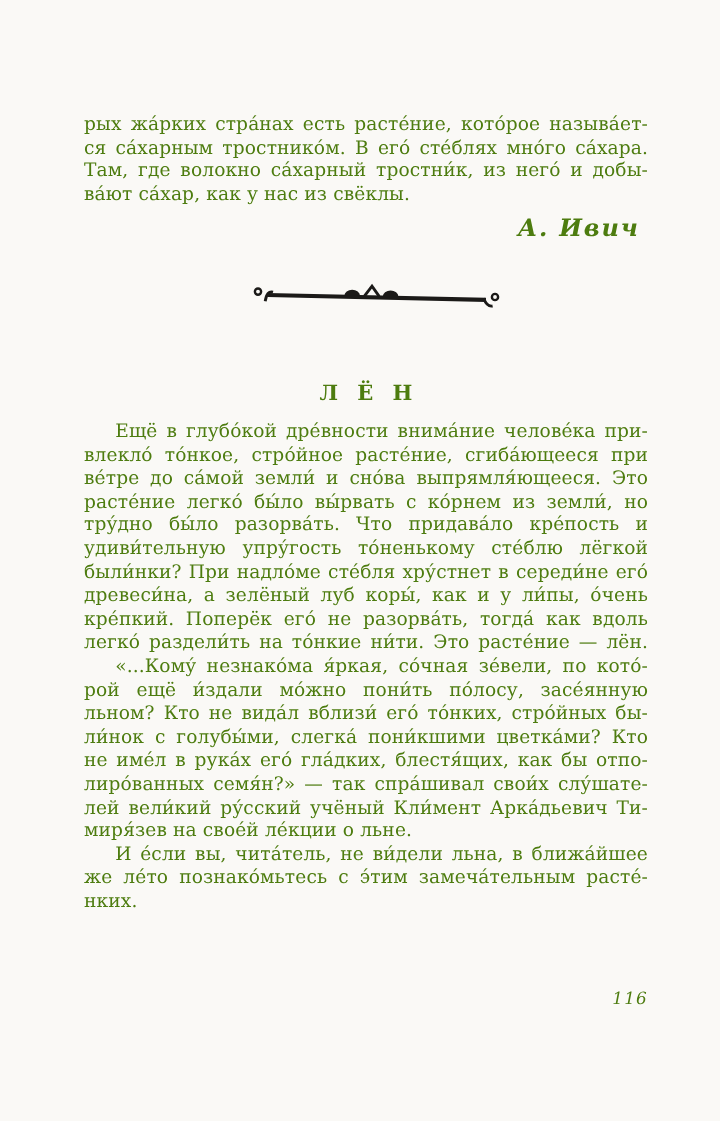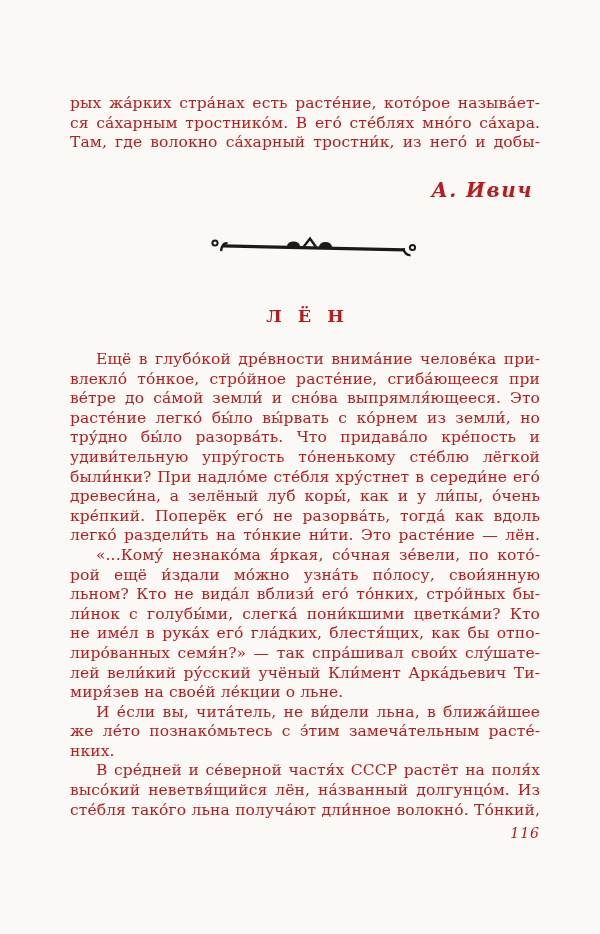--- a/index.html
+++ b/index.html
@@ -5,21 +5,21 @@
   html, body { margin: 0; padding: 0; }
   body {
     width: 600px; height: 934px;
     background: #f6f5f1;
     overflow: hidden;
   }
   .page {
     position: relative;
     width: 600px; height: 934px;
     background: #faf9f6;
-    color: #b91c1c;
+    color: #4d7c0f;
     font-family: "DejaVu Serif", "Liberation Serif", serif;
   }
   .text-col {
     position: absolute;
     left: 70px; top: 94px;
     width: 470px;
   }
   .ln {
     font-size: 15.5px;
     line-height: 19.6px;
@@ -40,21 +40,21 @@
     font-size: 20px;
     letter-spacing: 1.5px;
   }
   .divider {
     position: absolute; top: 141px; left: 140px;
     width: 208px; height: 24px;
   }
   .divider svg { display: block; }
   .title {
     position: absolute; top: 208px; left: 0; right: 0;
-    margin: 4px;
+    margin: 16px;
     text-align: center;
     font-size: 17.5px;
     font-weight: bold;
     letter-spacing: 16px;
     text-indent: 16px;
   }
   .article { position: absolute; top: 256px; left: 0; right: 0; }
   .pagenum {
     position: absolute; top: 731px; left: 0; right: 0;
     text-align: right;
@@ -66,20 +66,21 @@
 </head>
 <body>
 
 <div class="page">
   <div class="text-col">
 
     <section class="intro">
       <div class="ln">рых жа́рких стра́нах есть расте́ние, кото́рое называ́ет-</div>
       <div class="ln">ся са́харным тростнико́м. В его́ сте́блях мно́го са́хара.</div>
       <div class="ln">Там, где волокно са́харный тростни́к, из него́ и добы-</div>
+      <div class="ln e">ва́ют са́хар, как у нас из свёклы.</div>
     </section>
 
     <div class="author">А. Ивич</div>
 
     <div class="divider">
       <svg width="208" height="24" viewBox="0 0 208 24" fill="none" xmlns="http://www.w3.org/2000/svg">
         <circle cx="5" cy="8" r="2.6" stroke="#1b1a18" stroke-width="2" fill="none"></circle>
         <path d="M11 16 Q12.5 7 17.5 8.5" stroke="#1b1a18" stroke-width="2.4" fill="none"></path>
         <path d="M13 9.2 L195 13.2 L195 16.6 L13 12.6 Z" fill="#1b1a18"></path>
         <path d="M77 11.4 a6.5 5 0 0 1 13 0 z" fill="#1b1a18"></path>
@@ -100,36 +101,31 @@
         <div class="ln">расте́ние легко́ бы́ло вы́рвать с ко́рнем из земли́, но</div>
         <div class="ln">тру́дно бы́ло разорва́ть. Что придава́ло кре́пость и</div>
         <div class="ln">удиви́тельную упру́гость то́ненькому сте́блю лёгкой</div>
         <div class="ln">были́нки? При надло́ме сте́бля хру́стнет в середи́не его́</div>
         <div class="ln">древеси́на, а зелёный луб коры́, как и у ли́пы, о́чень</div>
         <div class="ln">кре́пкий. Поперёк его́ не разорва́ть, тогда́ как вдоль</div>
         <div class="ln">легко́ раздели́ть на то́нкие ни́ти. Это расте́ние — лён.</div>
       </div>
       <div>
         <div class="ln ind">«...Кому́ незнако́ма я́ркая, со́чная зе́вели, по кото́-</div>
-        <div class="ln">рой ещё и́здали мо́жно узна́ть по́лосу, свои́янную</div>
+        <div class="ln">рой ещё и́здали мо́жно пони́ть по́лосу, засе́янную</div>
         <div class="ln">льном? Кто не вида́л вблизи́ его́ то́нких, стро́йных бы-</div>
         <div class="ln">ли́нок с голубы́ми, слегка́ пони́кшими цветка́ми? Кто</div>
         <div class="ln">не име́л в рука́х его́ гла́дких, блестя́щих, как бы отпо-</div>
         <div class="ln">лиро́ванных семя́н?» — так спра́шивал свои́х слу́шате-</div>
         <div class="ln">лей вели́кий ру́сский учёный Кли́мент Арка́дьевич Ти-</div>
         <div class="ln e">миря́зев на свое́й ле́кции о льне.</div>
       </div>
       <div>
         <div class="ln ind">И е́сли вы, чита́тель, не ви́дели льна, в ближа́йшее</div>
         <div class="ln">же ле́то познако́мьтесь с э́тим замеча́тельным расте́-</div>
         <div class="ln e">нких.</div>
       </div>
-      <div>
-        <div class="ln ind">В сре́дней и се́верной частя́х СССР растёт на поля́х</div>
-        <div class="ln">высо́кий неветвя́щийся лён, на́званный долгунцо́м. Из</div>
-        <div class="ln">сте́бля тако́го льна получа́ют дли́нное волокно́. То́нкий,</div>
-      </div>
     </section>
 
     <div class="pagenum">116</div>
 
   </div>
 </div>
 
 </body></html>

